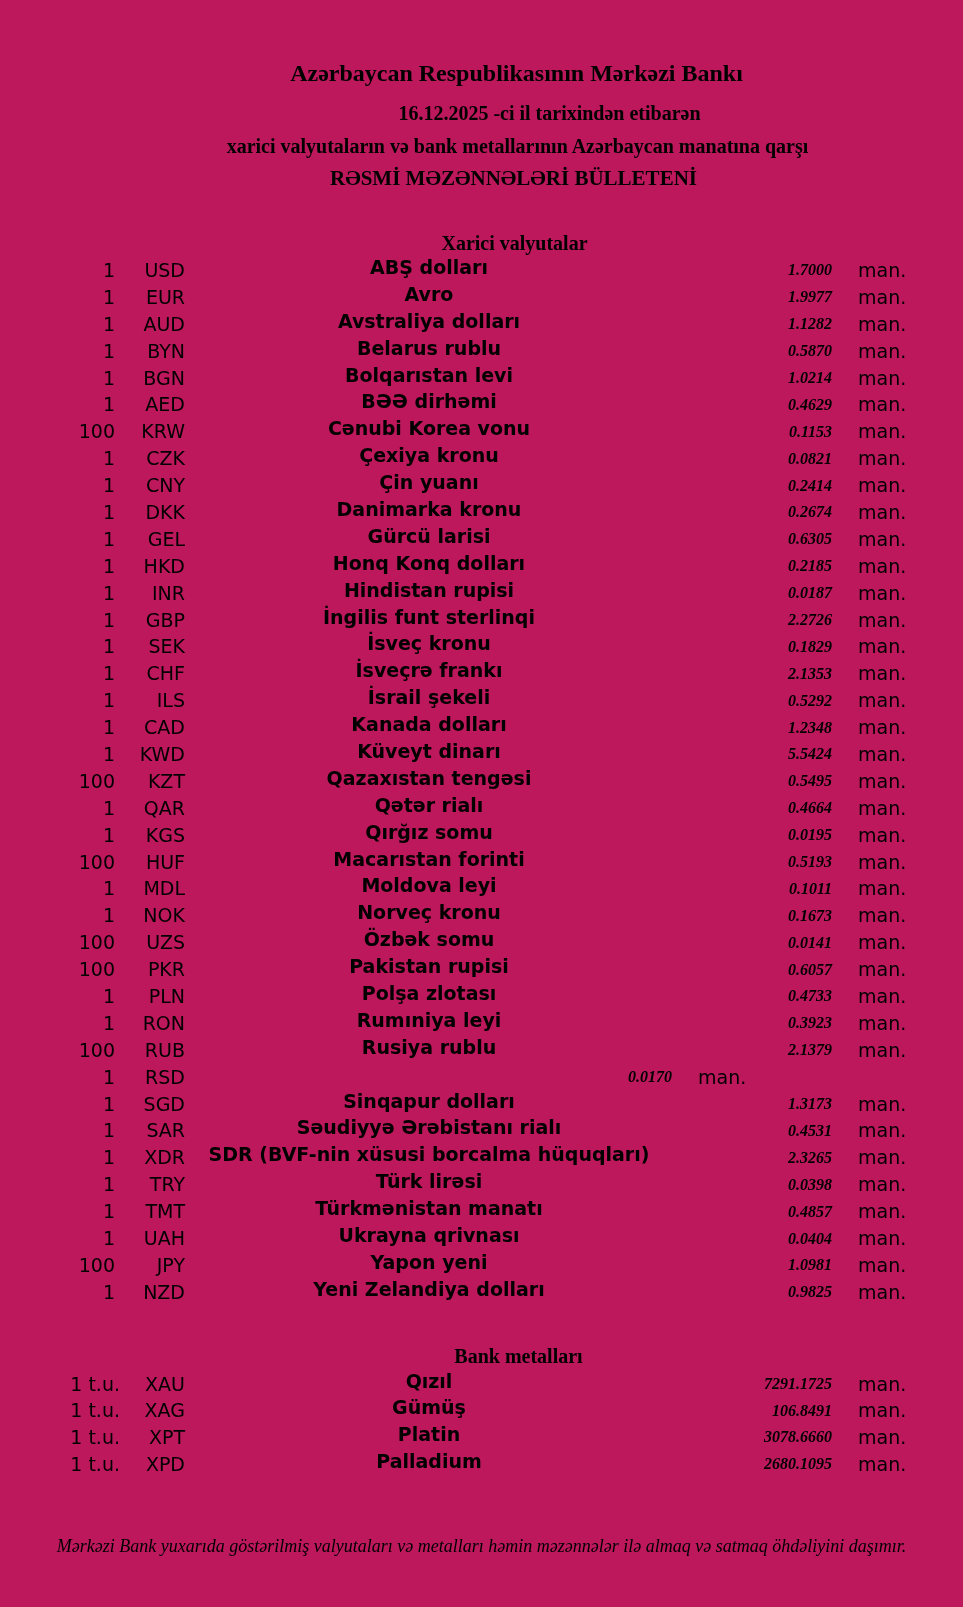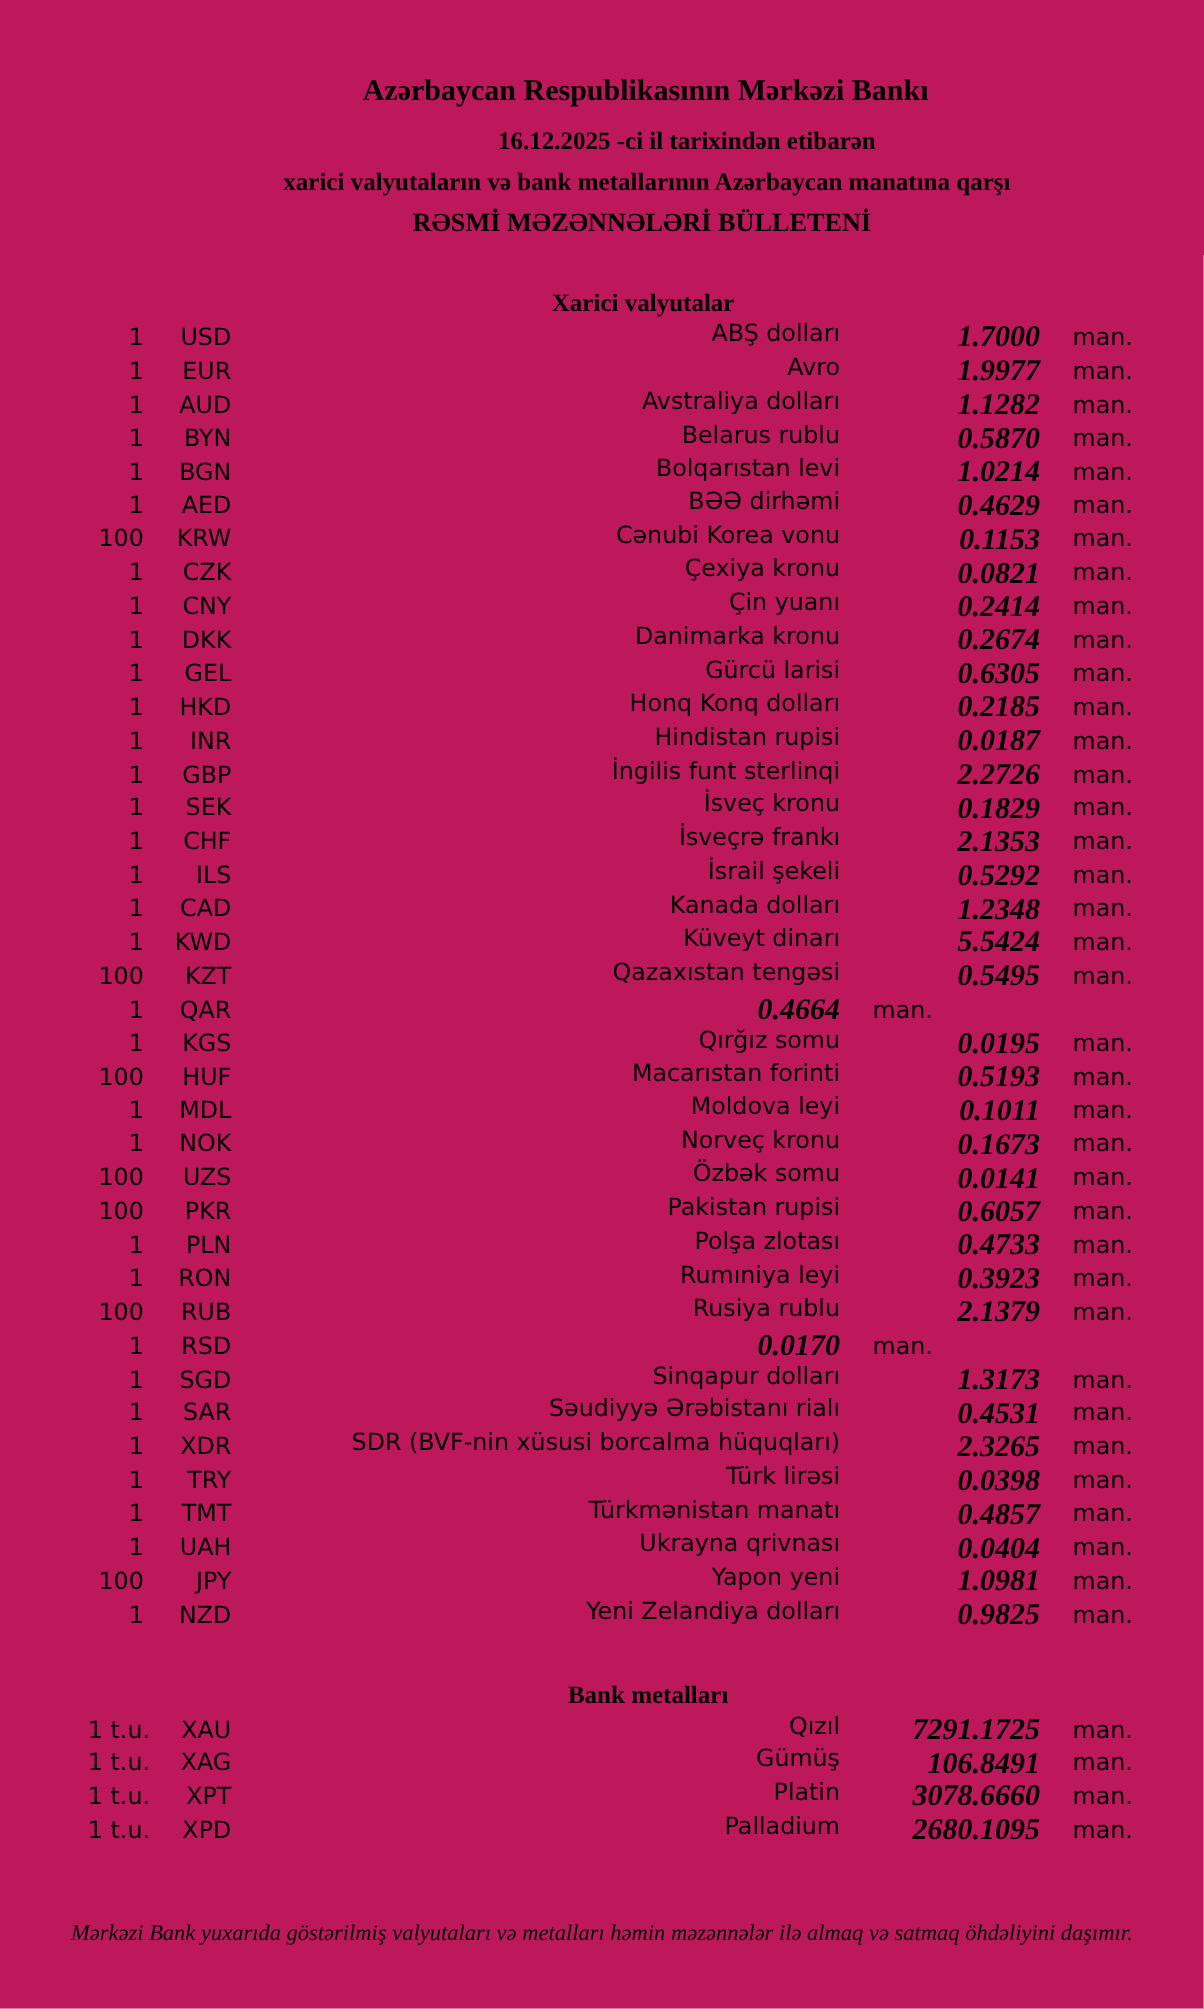--- a/index.html
+++ b/index.html
@@ -48,27 +48,27 @@
     font-size: 19px;
     line-height: 1;
   }
   .metals-table .rate-row {
     grid-template-columns: 120px 65px 487px 160px 131px;
     height: 26.6px;
   }
   .cell { white-space: nowrap; }
   .cell.qty  { text-align: right; }
   .cell.code { text-align: right; }
-  .cell.name { text-align: right; position: relative; top: -3px; padding-left: 1px; }
+  .cell.name { text-align: center; position: relative; top: -3px; padding-left: 1px; font-weight: bold; }
   .cell.rate {
     text-align: right;
     font-family: "Liberation Serif", serif;
     font-style: italic;
     font-weight: bold;
-    font-size: 24px;
+    font-size: 16px;
   }
   .cell.unit { text-align: left; padding-left: 26px; }
   .footer {
     position: absolute;
     top: 1536px;
     left: 0;
     width: 963px;
     text-align: center;
     font-family: "Liberation Serif", serif;
     font-style: italic;
@@ -243,20 +243,21 @@
     <span class="cell qty">100</span>
     <span class="cell code">KZT</span>
     <span class="cell name">Qazaxıstan tengəsi</span>
     <span class="cell rate">0.5495</span>
     <span class="cell unit">man.</span>
   </div>
 
   <div class="rate-row">
     <span class="cell qty">1</span>
     <span class="cell code">QAR</span>
+    <span class="cell name">Qətər rialı</span>
     <span class="cell rate">0.4664</span>
     <span class="cell unit">man.</span>
   </div>
 
   <div class="rate-row">
     <span class="cell qty">1</span>
     <span class="cell code">KGS</span>
     <span class="cell name">Qırğız somu</span>
     <span class="cell rate">0.0195</span>
     <span class="cell unit">man.</span>

